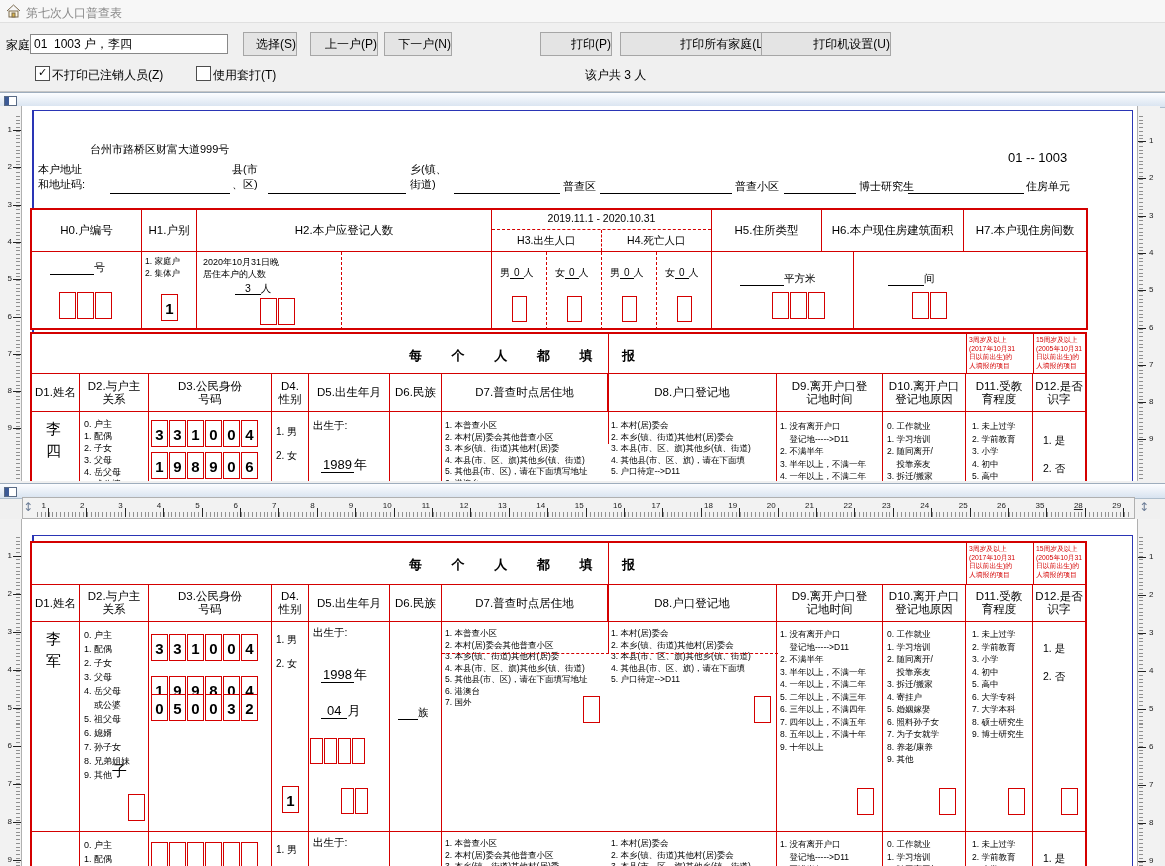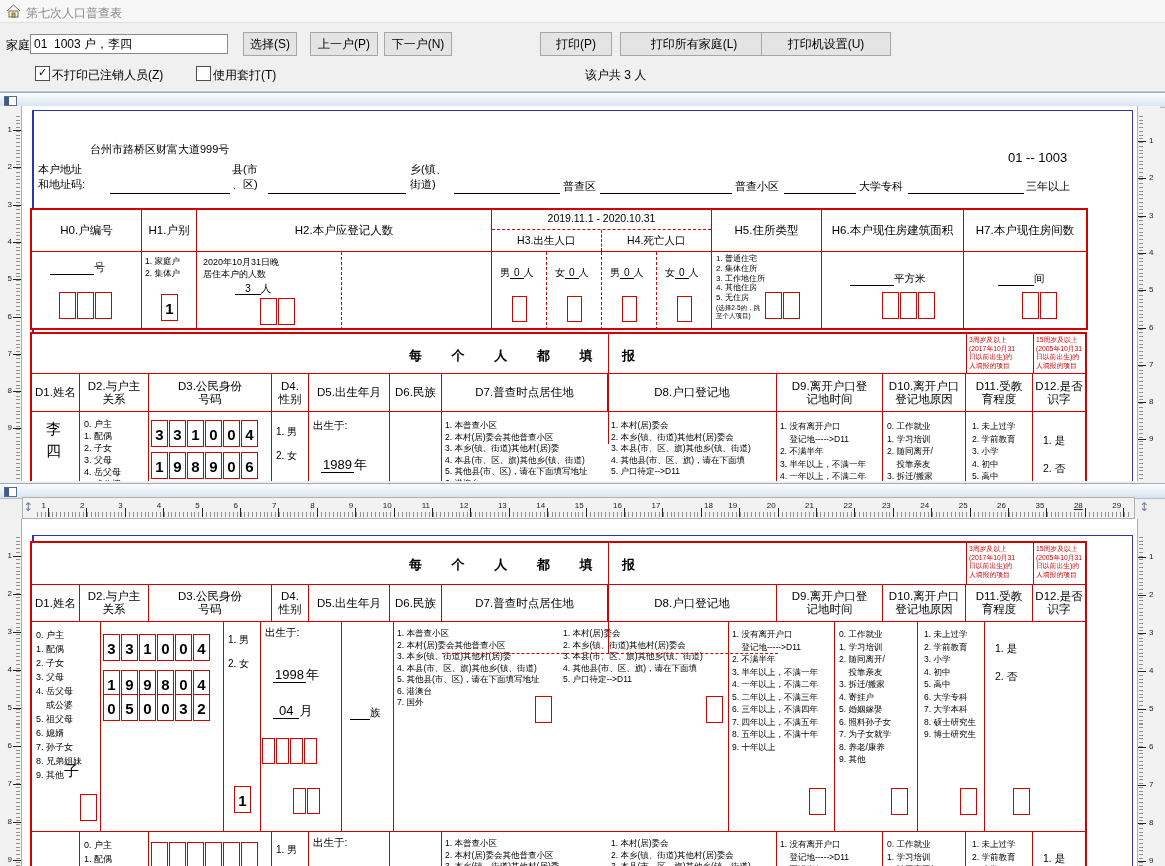--- a/index.html
+++ b/index.html
@@ -8,21 +8,21 @@
   .abs{position:absolute}
 
   
   .titlebar{position:absolute;left:0;top:0;right:0;height:22px;background:#f7f7f7;border-bottom:1px solid #e0e0e0}
   .apptitle{position:absolute;left:26px;top:5px;font-size:12px;color:#8a8a8a}
   .toolbar{position:absolute;left:0;top:23px;right:0;height:68px;background:#f0f0f0;border-bottom:1px solid #c6c6c6}
   .tlabel{position:absolute;font-size:12px}
   .tinput{position:absolute;left:30px;top:11px;width:198px;height:20px;border:1px solid #888;background:#fff;
           font-family:"Liberation Sans",sans-serif;font-size:12px;padding:0 3px;box-sizing:border-box}
   .btn{position:absolute;top:9px;height:24px;background:#e4e4e4;border:1px solid #a6a6a6;font-size:12px;
-       font-family:"Liberation Sans",sans-serif;line-height:22px;text-align:center;padding:0;box-sizing:border-box}
+       font-family:"Liberation Sans",sans-serif;line-height:22px;text-align:right;padding:0;box-sizing:border-box}
   .chk{position:absolute;width:13px;height:13px;border:1px solid #4d4d4d;background:#fff;font-size:11px;
        line-height:12px;text-align:center;font-family:"DejaVu Sans","Liberation Sans",sans-serif}
 
   
   .panel{position:absolute;left:0;right:0;background:#f0f0f0}
   .strip{position:absolute;left:0;right:0;top:0;height:14px;background:linear-gradient(#fcfdff,#d8e3f0);
          border-top:1px solid #9eadbd;border-bottom:1px solid #aebecd}
   .stripicon{position:absolute;left:4px;top:3px;width:11px;height:8px;border:1px solid #5a6b85;
              background:linear-gradient(to right,#3c5a96 0 40%,#ffffff 40%)}
   .vruler{position:absolute;width:22px;background:#f2f2f2;box-sizing:border-box}
@@ -183,23 +183,23 @@
       <div class="abs f11 pre" style="left:210px;top:56px;line-height:15px">县(市
 、区)</div>
       <div class="abs" style="left:246px;top:87px;width:138px;border-bottom:1px solid #000"></div>
       <div class="abs f11 pre" style="left:388px;top:56px;line-height:15px">乡(镇、
 街道)</div>
       <div class="abs" style="left:432px;top:87px;width:106px;border-bottom:1px solid #000"></div>
       <div class="abs f11" style="left:541px;top:73px">普查区</div>
       <div class="abs" style="left:578px;top:87px;width:132px;border-bottom:1px solid #000"></div>
       <div class="abs f11" style="left:713px;top:73px">普查小区</div>
       <div class="abs" style="left:762px;top:87px;width:72px;border-bottom:1px solid #000"></div>
-      <div class="abs f11" style="left:837px;top:73px">大学专科</div>
+      <div class="abs f11" style="left:837px;top:73px">博士研究生</div>
       <div class="abs" style="left:886px;top:87px;width:116px;border-bottom:1px solid #000"></div>
-      <div class="abs f11" style="left:1004px;top:73px">三年以上</div>
+      <div class="abs f11" style="left:1004px;top:73px">住房单元</div>
 
       <div class="redtbl" style="left:8px;top:102px;width:1058px;height:122px">
         <div class="row" style="height:42px">
           <div class="cell k0 hd">H0.户编号</div>
           <div class="cell k1 hd">H1.户别</div>
           <div class="cell k2 hd">H2.本户应登记人数</div>
           <div class="cell k34">
             <div class="period">2019.11.1 - 2020.10.31</div>
             <div class="h34l">
               <div class="h34c dr">H3.出生人口</div>
@@ -238,30 +238,20 @@
               <span class="bx" style="left:20px;top:44px"><span class="dbox s"></span></span>
             </div>
             <div class="hsub dashr" style="left:110px;width:55px">
               <span class="mf" style="left:8px;top:14px"><span>男</span><span class="uv" style="padding:0 4px">0</span><span>人</span></span>
               <span class="bx" style="left:20px;top:44px"><span class="dbox s"></span></span>
             </div>
             <div class="hsub" style="left:165px;width:55px">
               <span class="mf" style="left:8px;top:14px"><span>女</span><span class="uv" style="padding:0 4px">0</span><span>人</span></span>
               <span class="bx" style="left:20px;top:44px"><span class="dbox s"></span></span>
             </div>
-          </div>
-          <div class="cell k5">
-            <span class="opt" style="left:4px;top:2px;font-size:8px;line-height:9.8px">1. 普通住宅
-2. 集体住所
-3. 工作地住所
-4. 其他住房
-5. 无住房</span>
-            <span class="opt" style="left:4px;top:52px;font-size:6.5px;line-height:7.5px;color:#000">(选择2-5的，跳
-至个人项目)</span>
-            <span class="bx" style="left:53px;top:40px"><span class="dbox "></span><span class="dbox "></span></span>
           </div>
           <div class="cell k6">
             <span class="abs f105" style="left:28px;top:20px"><span class="ul" style="width:44px"></span><span>平方米</span></span>
             <span class="bx" style="left:60px;top:40px"><span class="dbox "></span><span class="dbox "></span><span class="dbox "></span></span>
           </div>
           <div class="cell k7 nrb">
             <span class="abs f105" style="left:34px;top:20px"><span class="ul" style="width:36px"></span><span>间</span></span>
             <span class="bx" style="left:58px;top:40px"><span class="dbox "></span><span class="dbox "></span></span>
           </div>
         </div>
@@ -537,38 +527,41 @@
 记地时间</div>
             <div class="cell hd c10">D10.离开户口
 登记地原因</div>
             <div class="cell hd c11">D11.受教
 育程度</div>
             <div class="cell hd c12 nrb">D12.是否
 识字</div>
           </div>
 
         <div class="row" style="height:210px">
+          <div class="cell c1">
+              <span class="pname">李军</span>
+            </div>
           <div class="cell c2">
             <span class="opt lh14" style="left:4px;top:6px">0. 户主
 1. 配偶
 2. 子女
 3. 父母
 4. 岳父母
     或公婆
 5. 祖父母
 6. 媳婿
 7. 孙子女
 8. 兄弟姐妹
 9. 其他</span>
             <span class="abs" style="left:32px;top:140px;font-size:15px">子</span>
             <span class="bx" style="left:48px;top:172px"><span class="dbox "></span></span>
           </div>
           <div class="cell c3">
             <span class="digrow" style="top:12px"><span class="dbox">3</span><span class="dbox">3</span><span class="dbox">1</span><span class="dbox">0</span><span class="dbox">0</span><span class="dbox">4</span></span>
-            <span class="digrow" style="top:48px"><span class="dbox">1</span><span class="dbox">9</span><span class="dbox">9</span><span class="dbox">8</span><span class="dbox">0</span><span class="dbox">4</span></span>
+            <span class="digrow" style="top:54px"><span class="dbox">1</span><span class="dbox">9</span><span class="dbox">9</span><span class="dbox">8</span><span class="dbox">0</span><span class="dbox">4</span></span>
             <span class="digrow" style="top:72px"><span class="dbox">0</span><span class="dbox">5</span><span class="dbox">0</span><span class="dbox">0</span><span class="dbox">3</span><span class="dbox">2</span></span>
           </div>
           <div class="cell c4">
             <span class="opt lh24" style="left:4px;top:6px">1. 男
 2. 女</span>
             <span class="bx dbox" style="left:10px;top:164px">1</span>
           </div>
           <div class="cell c5">
             <span class="opt" style="left:4px;top:5px;font-size:10.5px">出生于:</span>
             <span class="abs f13" style="left:12px;top:44px"><span class="uv" style="padding:0 2px">1998</span><span>年</span></span>

